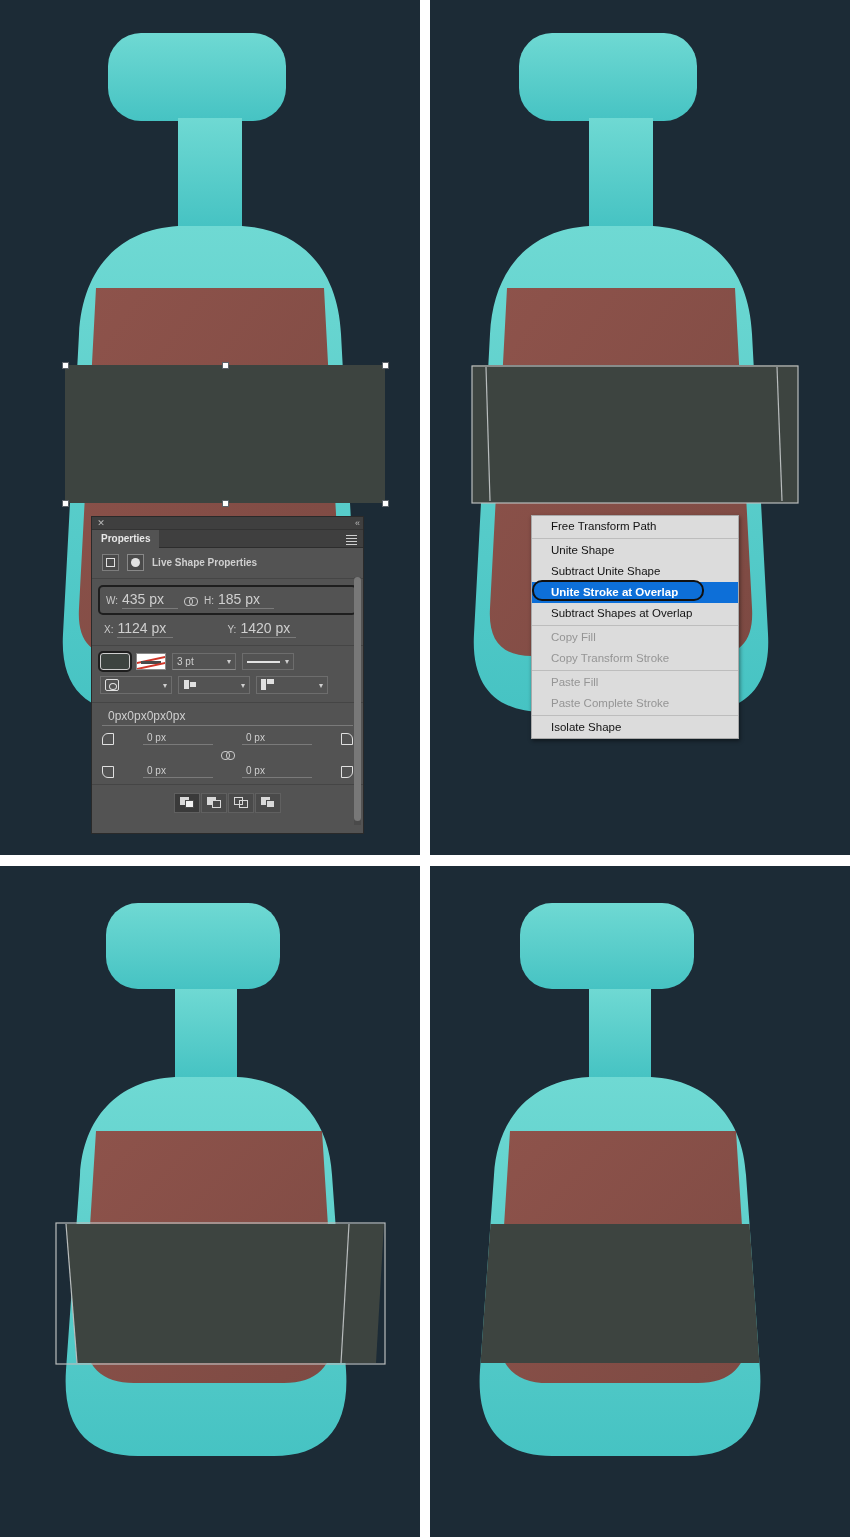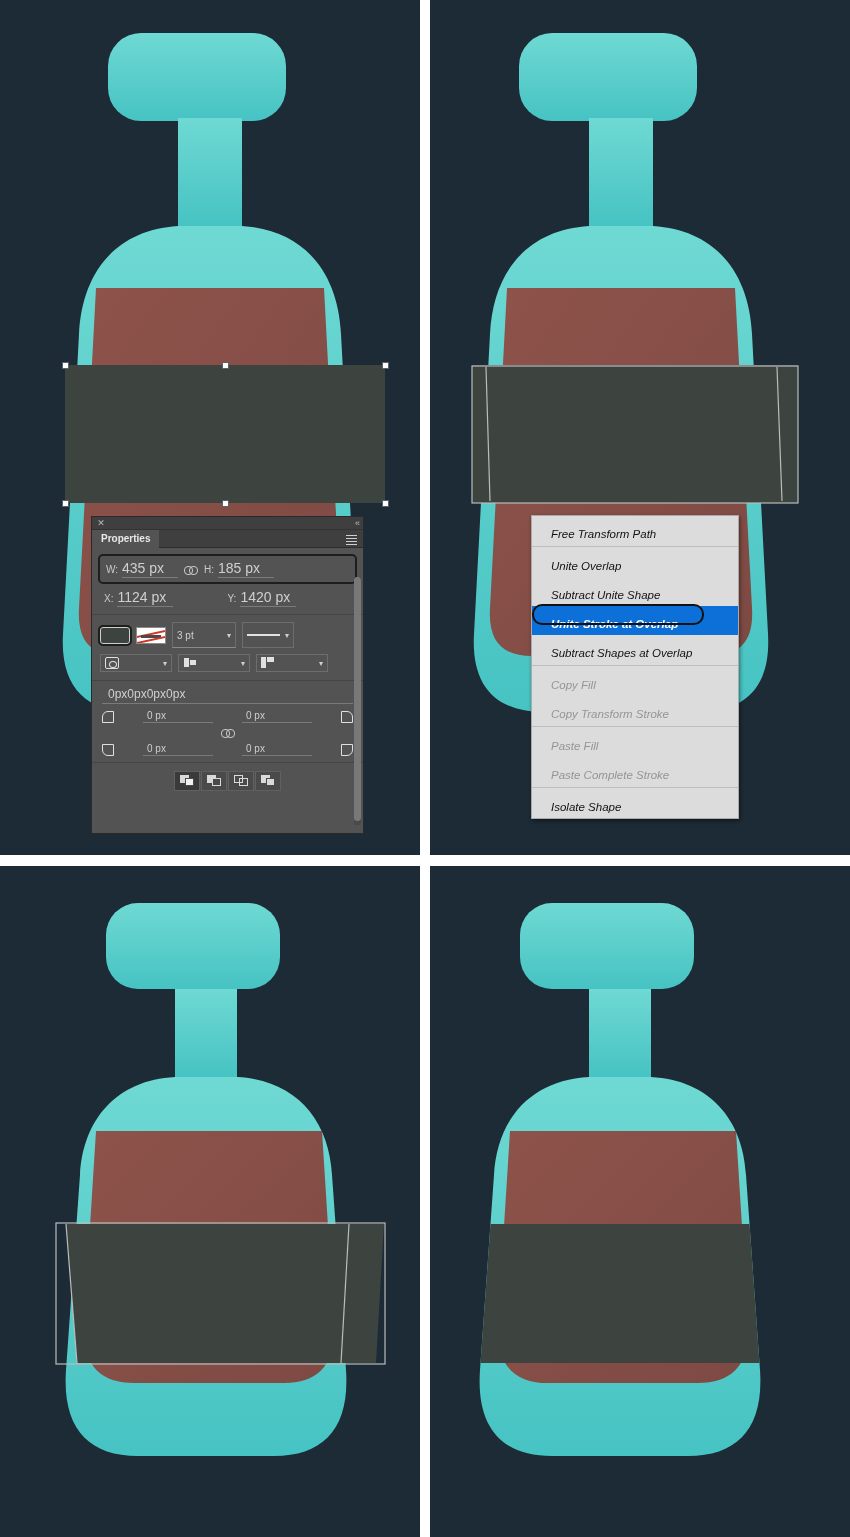--- a/index.html
+++ b/index.html
@@ -167,21 +167,21 @@
   }
   .sw-stroke::before, .sw-stroke::after {
     content: ""; position: absolute; left: -4px; right: -4px; height: 2px; background: #d0372a;
   }
   .sw-stroke::before { top: 5px; transform: rotate(-12deg); }
   .sw-stroke::after  { top: 11px; transform: rotate(-12deg); }
   .sw-stroke i {
     position: absolute; left: 4px; top: 7px; width: 20px; height: 3px; background: #4a4a4a;
   }
   .combo {
-    height: 26px;
+    height: 17px;
     background: #535353;
     border: 1px solid #6d6d6d;
     display: flex; align-items: center; justify-content: space-between;
     padding: 0 4px;
     font-size: 10px; color: #cfcfcf;
   }
   .combo .chev { font-size: 8px; color: #cfcfcf; }
   .pp-stroke-row .combo.w { width: 64px; border-bottom-color:#8a8a8a; }
   .pp-stroke-row .combo.d { width: 52px; }
   .dashline { flex: 1; height: 2px; background: #e2e2e2; margin-right: 5px; }
@@ -245,24 +245,23 @@
     left: 531px; top: 515px;
     width: 208px;
     background: #dcdcdc;
     border: 1px solid #a9a9a9;
     box-shadow: 1px 2px 4px rgba(0,0,0,.45);
     font-size: 11.5px;
     color: #121212;
     z-index: 40;
   }
   .cm-item {
-    padding: 11px 10px 3px 19px;
+    padding: 3px 10px 3px 19px;
     line-height: 15px;
     white-space: nowrap;
-    font-style: italic;
   }
   .cm-item.disabled { color: #959595; }
   .cm-sep { height: 1px; background: #bdbdbd; margin: 1px 0; }
   .cm-item.selected {
     position: relative;
     background: #0d6fd8;
     color: #ffffff;
     font-weight: bold;
   }
   .cm-focus-ring {
@@ -320,20 +319,27 @@
       <div class="pp-tabbar">
         <div class="pp-tab">Properties</div>
         <div class="pp-menu-ico">
           <i></i>
             <i></i>
             <i></i>
             <i></i>
         </div>
       </div>
 
+      <div class="pp-header-row">
+        <div class="pp-ico-box"></div>
+        <div class="pp-ico-circle">
+            <span></span>
+          </div>
+        <div class="pp-header-label">Live Shape Properties</div>
+      </div>
 
       <div class="pp-wh-wrap">
         <div class="fld">
           <span class="lbl">W:</span>
           <span class="val">435 px</span>
         </div>
         <span class="link-ico"></span>
         <div class="fld">
           <span class="lbl">H:</span>
           <span class="val">185 px</span>
@@ -458,21 +464,21 @@
 
     <svg class="art" viewBox="0 0 420 855" preserveAspectRatio="none" style="pointer-events:none;">
       <path d="M56 367 L60 501" stroke="#b9bdbd" stroke-width="1.2" fill="none"></path>
       <path d="M347 367 L352 501" stroke="#b9bdbd" stroke-width="1.2" fill="none"></path>
       <rect x="42" y="366" width="326" height="137" fill="none" stroke="#b9bdbd" stroke-width="1.2"></rect>
     </svg>
 
     <div id="context-menu" style="left:101px; top:515px;">
       <div class="cm-item">Free Transform Path</div>
       <div class="cm-sep"></div>
-      <div class="cm-item">Unite Overlap</div>
+      <div class="cm-item">Unite Shape</div>
       <div class="cm-item">Subtract Unite Shape</div>
       <div class="cm-item selected">
         <span>Unite Stroke at Overlap</span>
         <span class="cm-focus-ring"></span>
       </div>
       <div class="cm-item">Subtract Shapes at Overlap</div>
       <div class="cm-sep"></div>
       <div class="cm-item disabled">Copy Fill</div>
       <div class="cm-item disabled">Copy Transform Stroke</div>
       <div class="cm-sep"></div>

